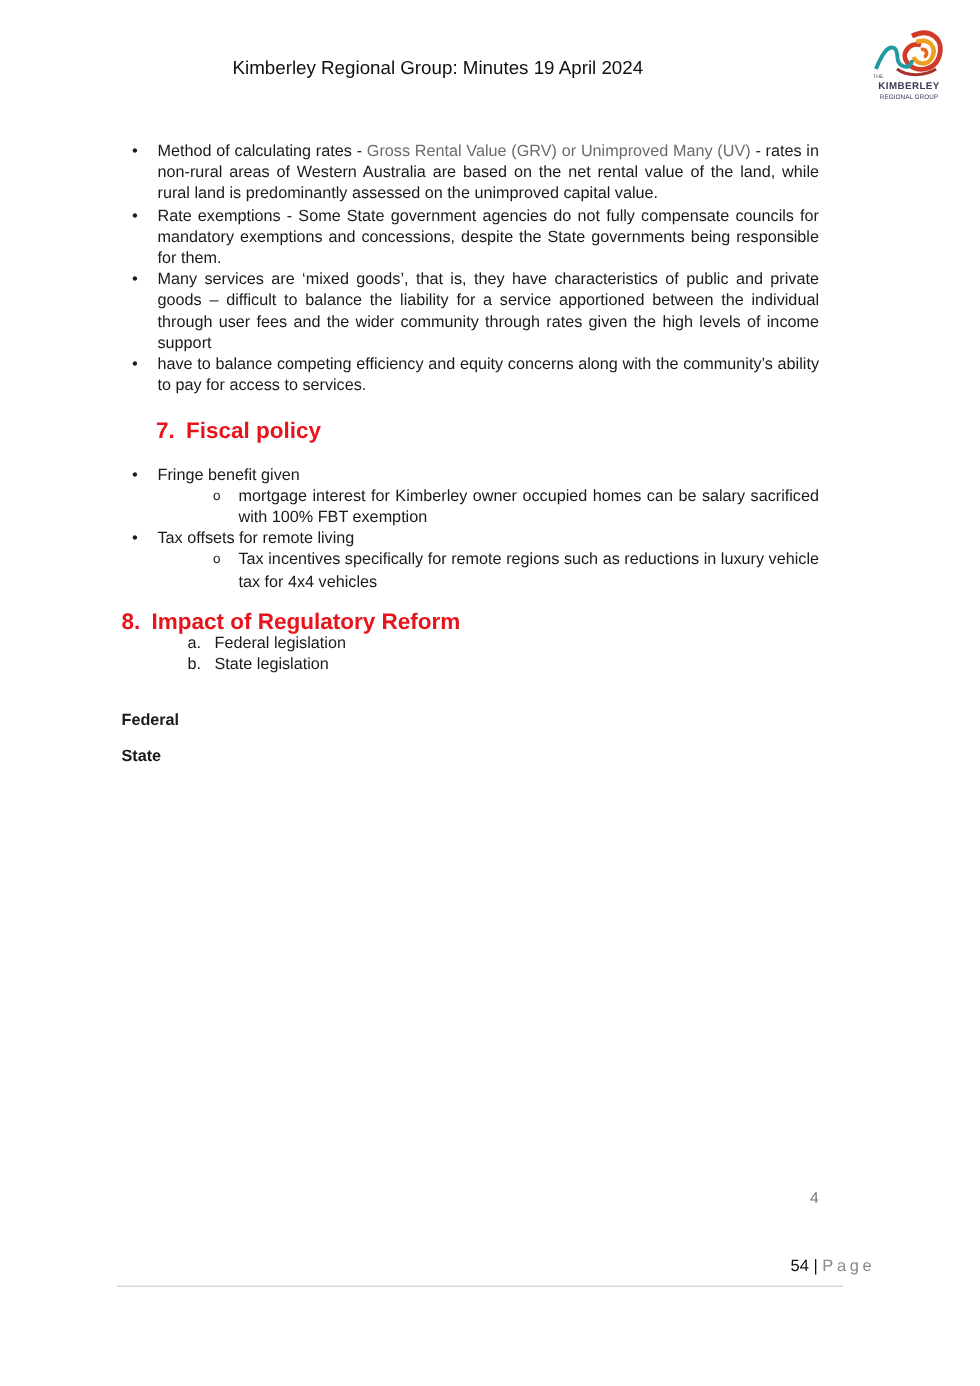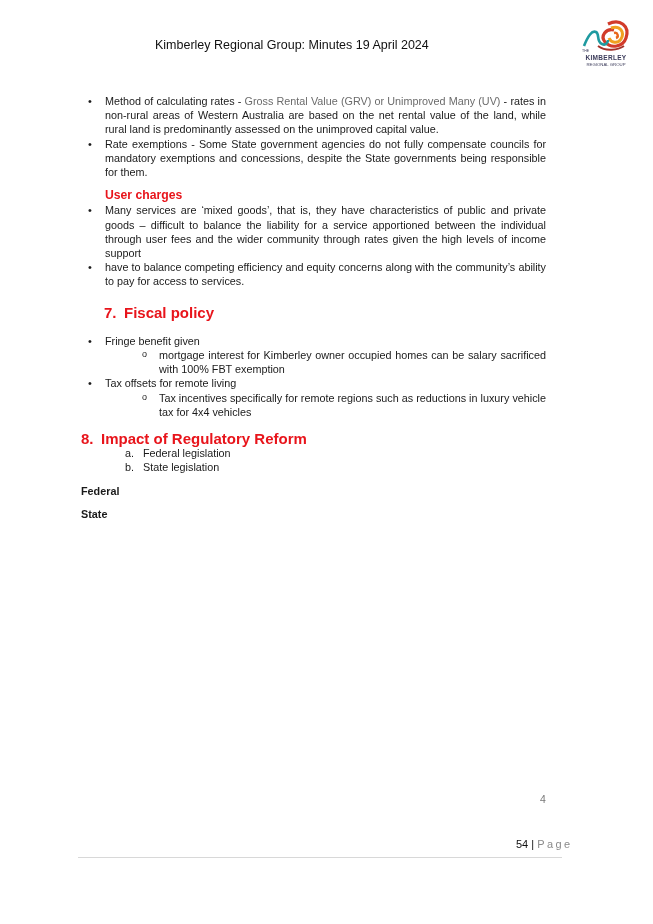--- a/index.html
+++ b/index.html
@@ -20,21 +20,21 @@
     .grey { color: #6b6b6b; }
     .sub-heading-red { color: #e8141b; font-weight: bold; font-size: 12.2px; margin: 9px 0 1px 17px; }
     .h-red { color: #e8141b; font-weight: bold; font-size: 15px; margin-left: -7px; }
     .h-red .num { display: inline-block; width: 20px; }
     .alpha { list-style: none; margin: 0; padding: 0 0 0 37px; }
     .alpha li { position: relative; padding-left: 18px; }
     .alpha li .lt { position: absolute; left: 0; top: 0; }
     .bold-h { font-weight: bold; font-size: 10.8px; margin-left: -7px; }
 
     .page-num-small { position: absolute; left: 540px; top: 793px; font-size: 10.5px; color: #777; }
-    .footer { position: absolute; left: 516px; top: 838px; font-size: 11px; color: #111; }
+    .footer { position: absolute; left: 527px; top: 838px; font-size: 11px; color: #111; }
     .footer .pg { color: #8a8a8a; letter-spacing: 2.4px; }
     .footer-line { position: absolute; left: 78px; top: 857px; width: 484px; height: 1px; background: #d8d8d8; }
   </style>
 </head>
 <body>
 
 <div>
   <div class="header-title">Kimberley Regional Group: Minutes 19 April 2024</div>
   <div class="logo">
     <svg width="56" height="38" viewBox="0 0 56 38">
@@ -50,21 +50,20 @@
   </div>
 </div>
 
 <div class="content">
 
   <ul class="bul">
     <li><span>Method of calculating rates - </span><span class="grey">Gross Rental Value (GRV) or Unimproved Many (UV)</span><span> - rates in non-rural areas of Western Australia are based on the net rental value of the land, while rural land is predominantly assessed on the unimproved capital value.</span></li>
     <li><span>Rate exemptions - Some State government agencies do not fully compensate councils for mandatory exemptions and concessions, despite the State governments being responsible for them.</span></li>
   </ul>
 
-  <div class="sub-heading-red">User charges</div>
   <ul class="bul">
     <li><span>Many services are ‘mixed goods’, that is, they have characteristics of public and private goods – difficult to balance the liability for a service apportioned between the individual through user fees and the wider community through rates given the high levels of income support</span></li>
     <li><span>have to balance competing efficiency and equity concerns along with the community’s ability to pay for access to services.</span></li>
   </ul>
 
   <div class="h-red" style="margin-top:17px; margin-bottom:14px;margin-left:16px;">
     <span class="num">7.</span><span>Fiscal policy</span>
   </div>
   <ul class="bul">
     <li><span>Fringe benefit given</span>
@@ -80,21 +79,21 @@
   </ul>
 
   <div class="h-red" style="margin-top:13px;">
     <span class="num">8.</span><span>Impact of Regulatory Reform</span>
   </div>
   <ul class="alpha">
     <li><span class="lt">a.</span><span>Federal legislation</span></li>
     <li><span class="lt">b.</span><span>State legislation</span></li>
   </ul>
 
-  <div class="bold-h" style="margin-top:9px; margin-bottom:9px;">Federal</div>
+  <div class="bold-h" style="margin-top:23px; margin-bottom:9px;">Federal</div>
 
   <div class="bold-h" style="margin-top:1px; margin-bottom:9px;">State</div>
 </div>
 
 <div class="page-num-small">4</div>
 <div class="footer">
   <span>54</span><span> | </span><span class="pg">Page</span>
 </div>
 <div class="footer-line"></div>
 

